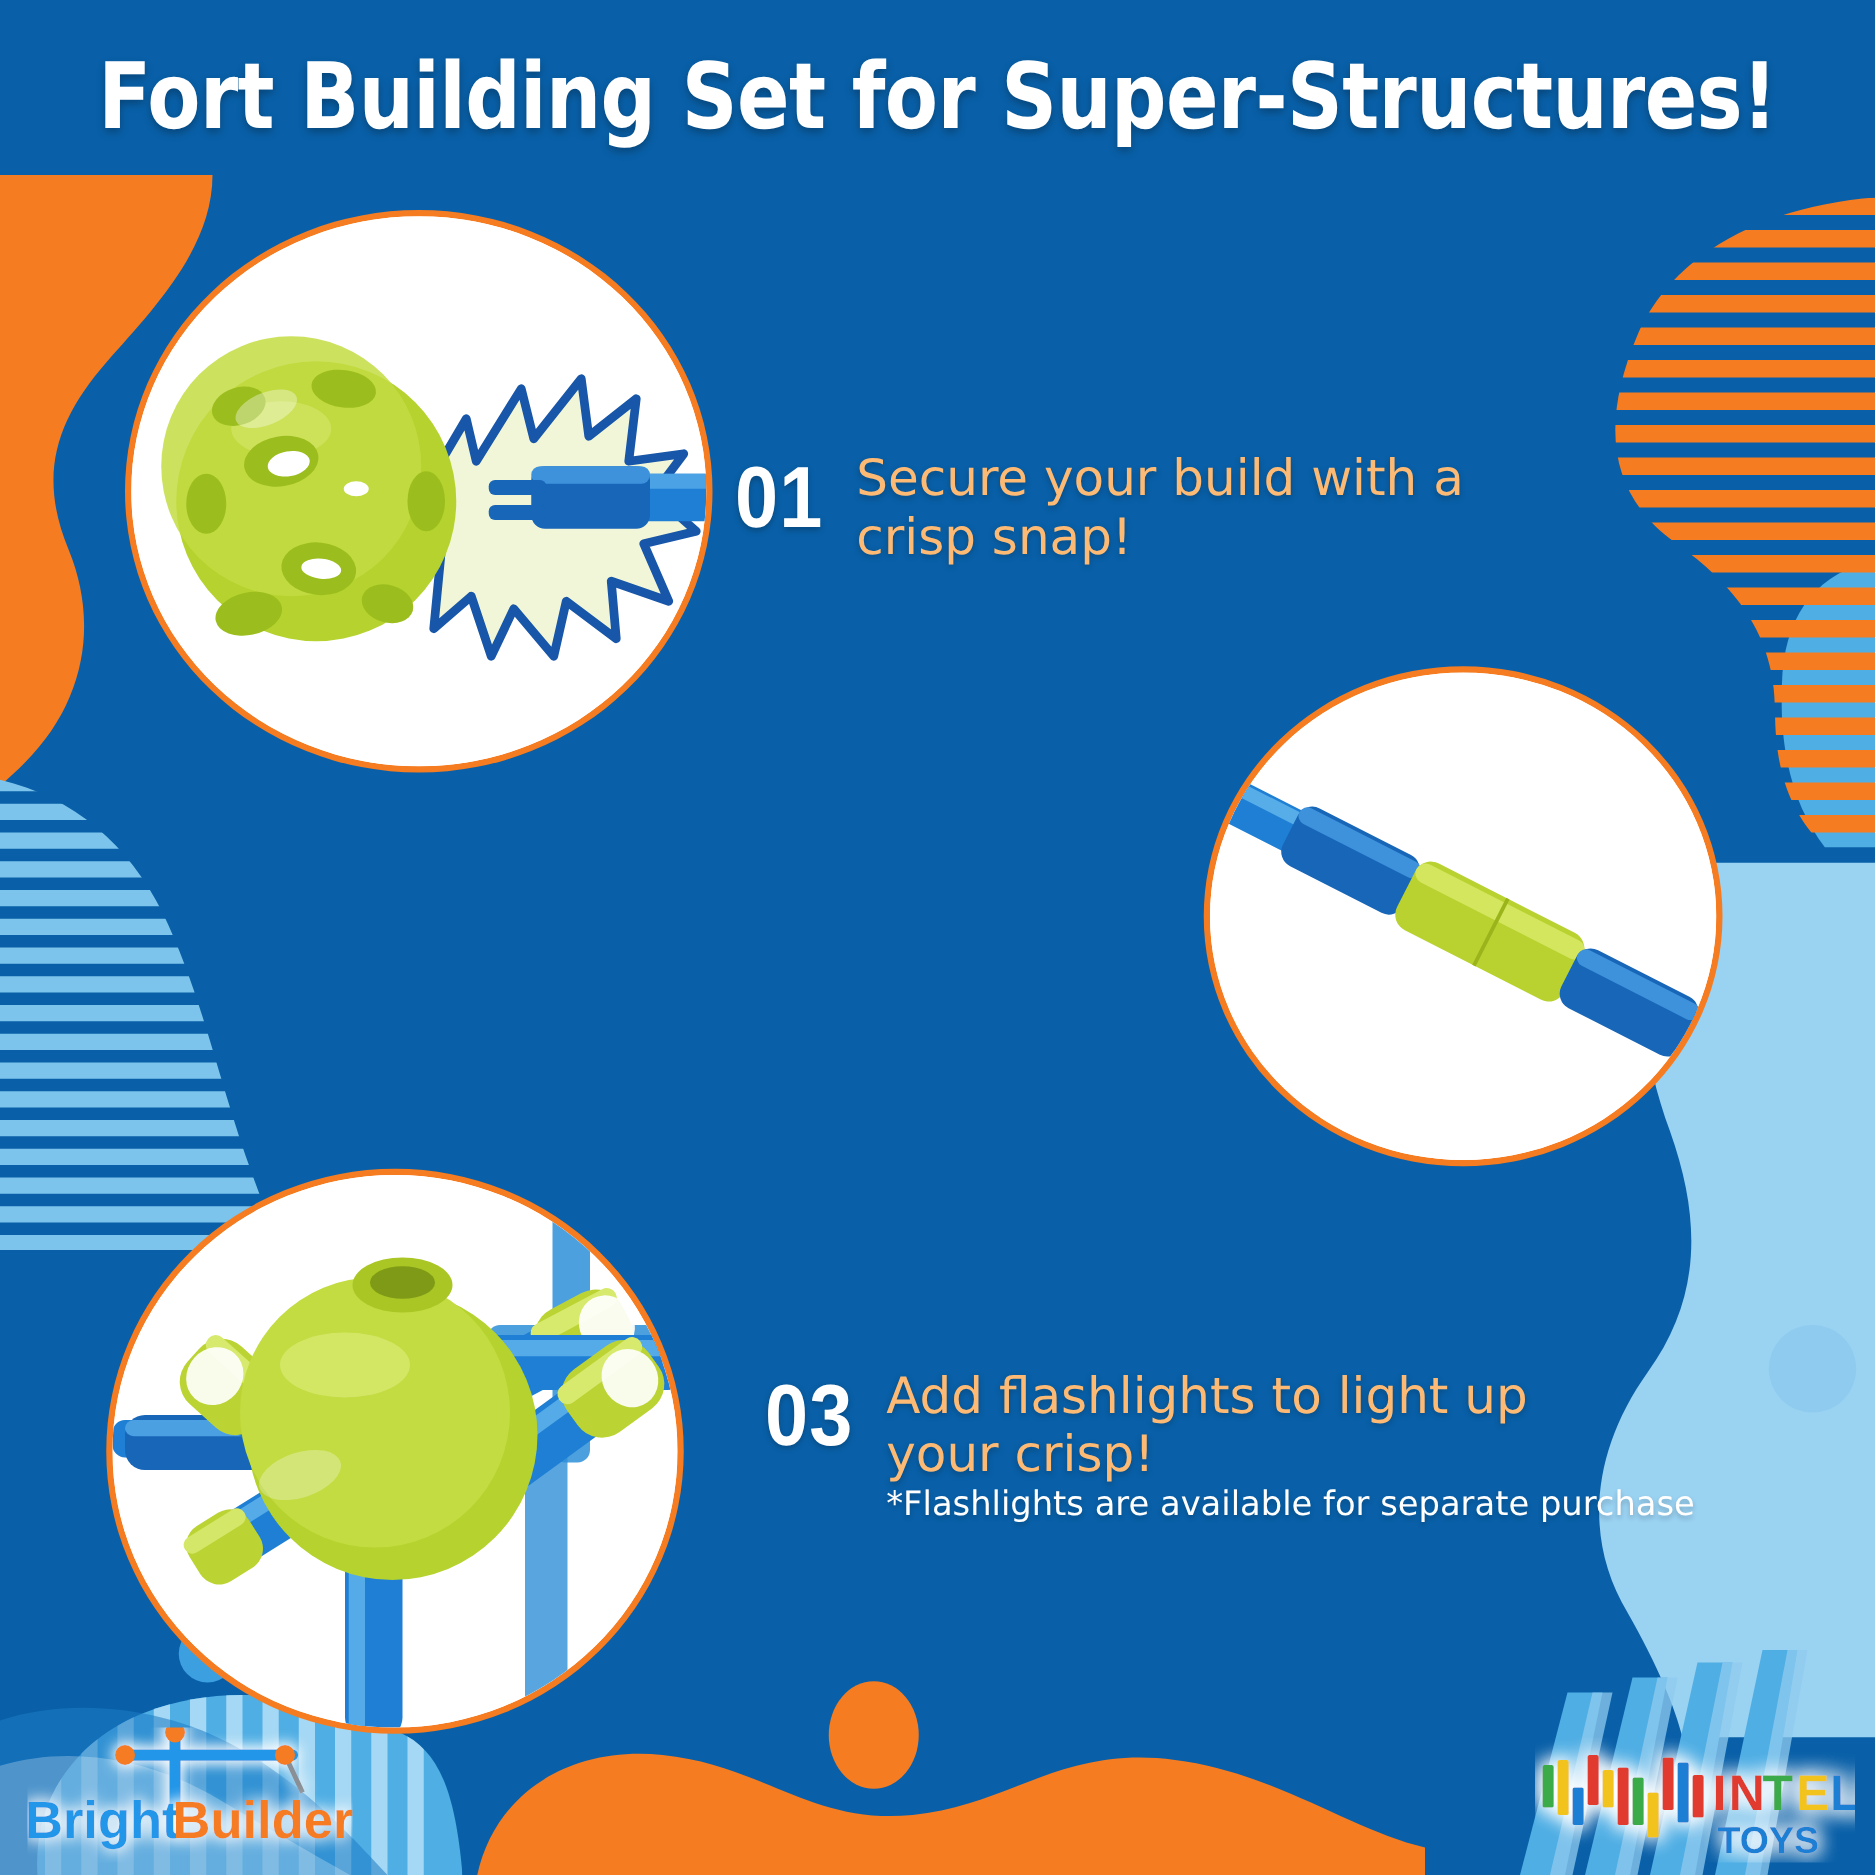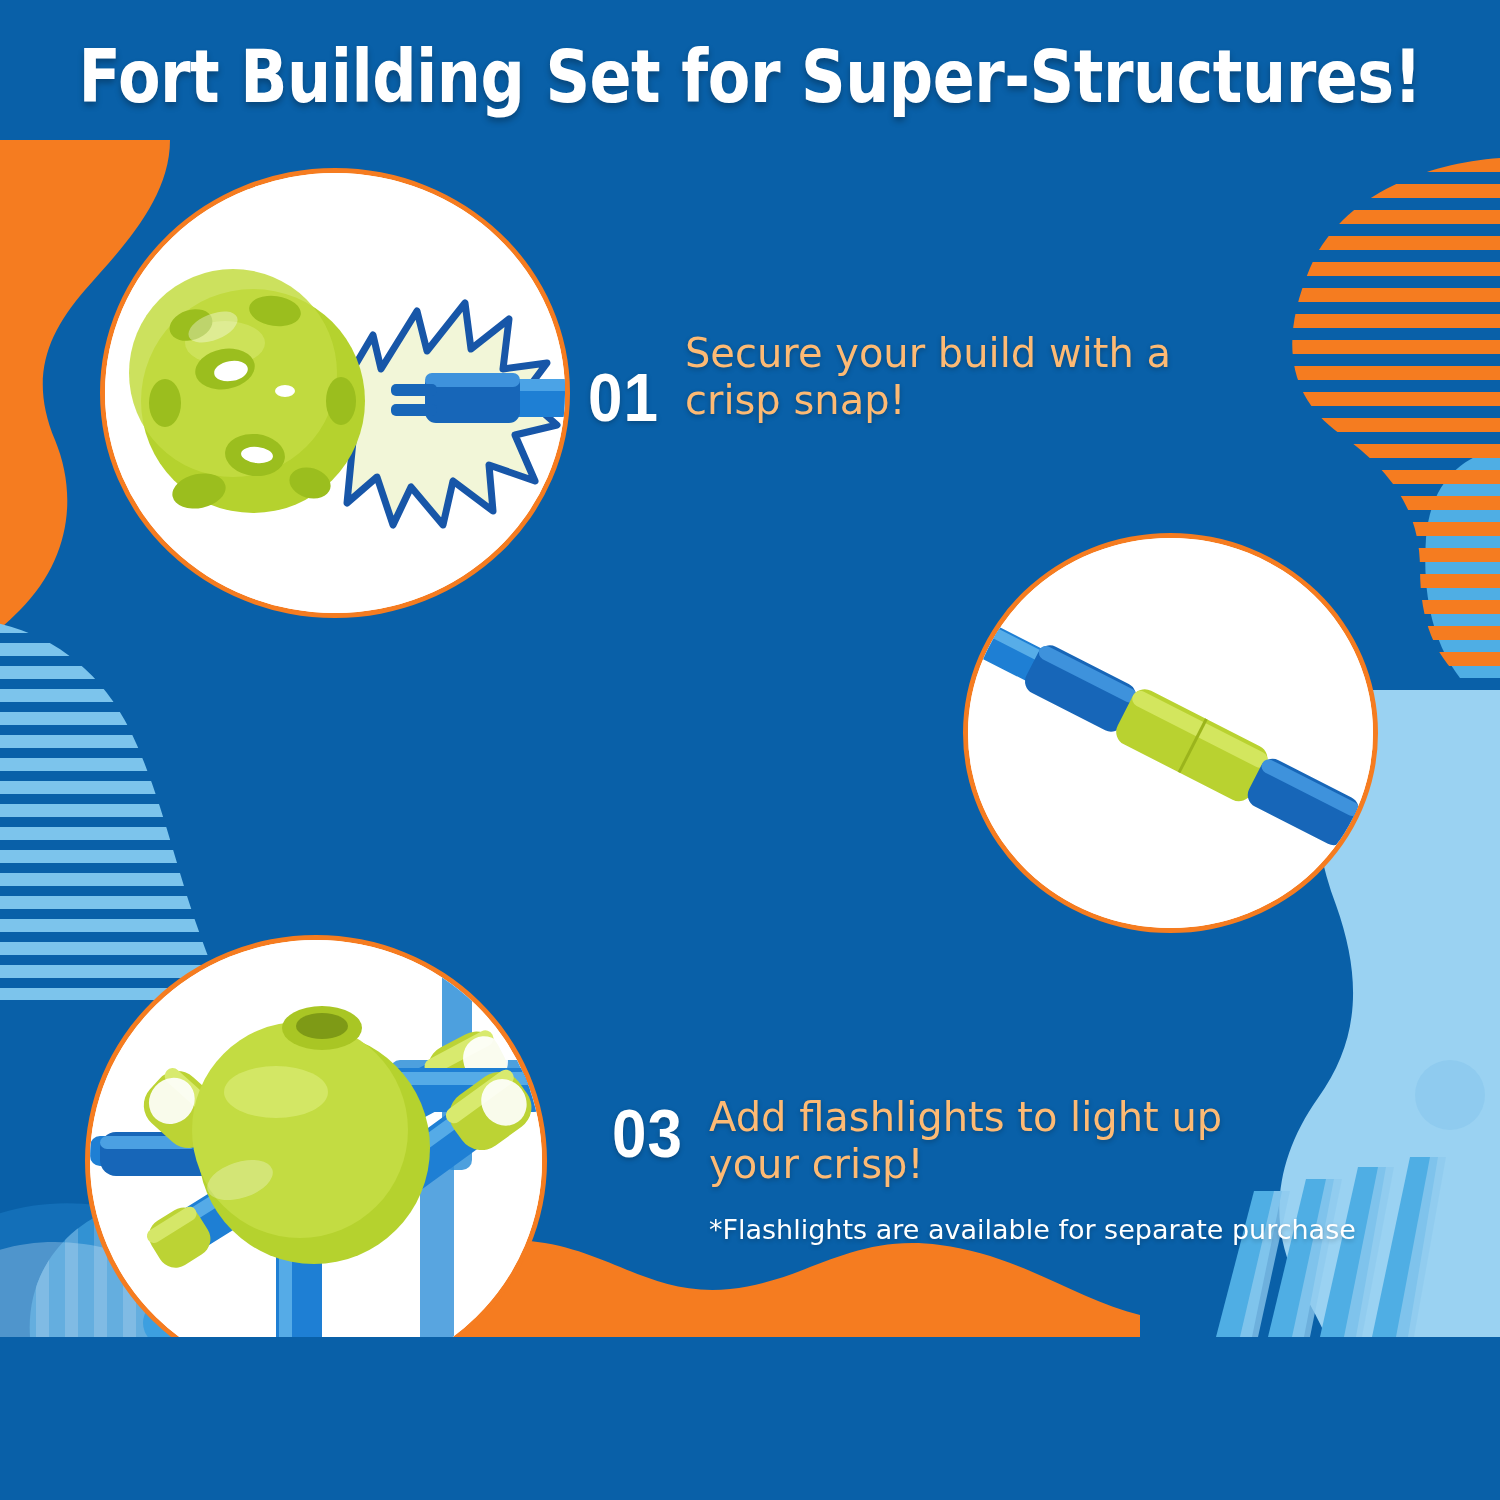--- a/index.html
+++ b/index.html
@@ -1,21 +1,21 @@
 <!DOCTYPE html>
 <html><head>
 <meta charset="utf-8">
 <style>
   html,body{margin:0;padding:0;}
   body{
     width:1500px;height:1500px;overflow:hidden;
     font-family:"DejaVu Sans", sans-serif;
     background:#0960A8;
   }
-  #stage{position:relative;width:1500px;height:1337px;overflow:hidden;background:#0960A8;}
+  #stage{position:relative;width:1500px;height:1500px;overflow:hidden;background:#0960A8;}
 
   
   .bg{position:absolute;pointer-events:none;}
 
   
   .blob-orange-left{left:-130px;top:140px;width:330px;height:560px;}
   
   .blob-lightblue-right{right:-10px;top:690px;width:300px;height:700px;}
   
   .wave-orange-bottom{left:380px;bottom:-10px;width:760px;height:210px;}
@@ -67,26 +67,26 @@
   }
   .step-body{margin-left:26px;}
   .step-text{
     color:#fdba74;font-size:40px;line-height:1.18;
     font-family:"DejaVu Sans", sans-serif;
     font-weight:500;
     text-shadow:0 2px 5px rgba(0,0,0,.25);
     white-space:pre-line;
   }
   .step-note{
-    color:#ffffff;font-size:27px;line-height:1.2;margin-top:26px;
+    color:#ffffff;font-size:27px;line-height:1.2;margin-top:0;
     font-family:"DejaVu Sans", sans-serif;
     text-shadow:0 2px 4px rgba(0,0,0,.22);
   }
 
-  .step-1{left:588px;top:330px;align-items:flex-end;}
+  .step-1{left:588px;top:360px;}
   .step-1 .step-text{width:520px;}
   .step-2{left:238px;top:728px;}
   .step-2 .step-text{width:580px;}
   .step-3{left:612px;top:1094px;}
   .step-3 .step-text{width:610px;}
 
   
   .logo-bb{position:absolute;left:22px;top:1382px;width:260px;height:108px;}
   .logo-bb svg{display:block;}
   .logo-it{position:absolute;left:1228px;top:1390px;width:256px;height:100px;}

